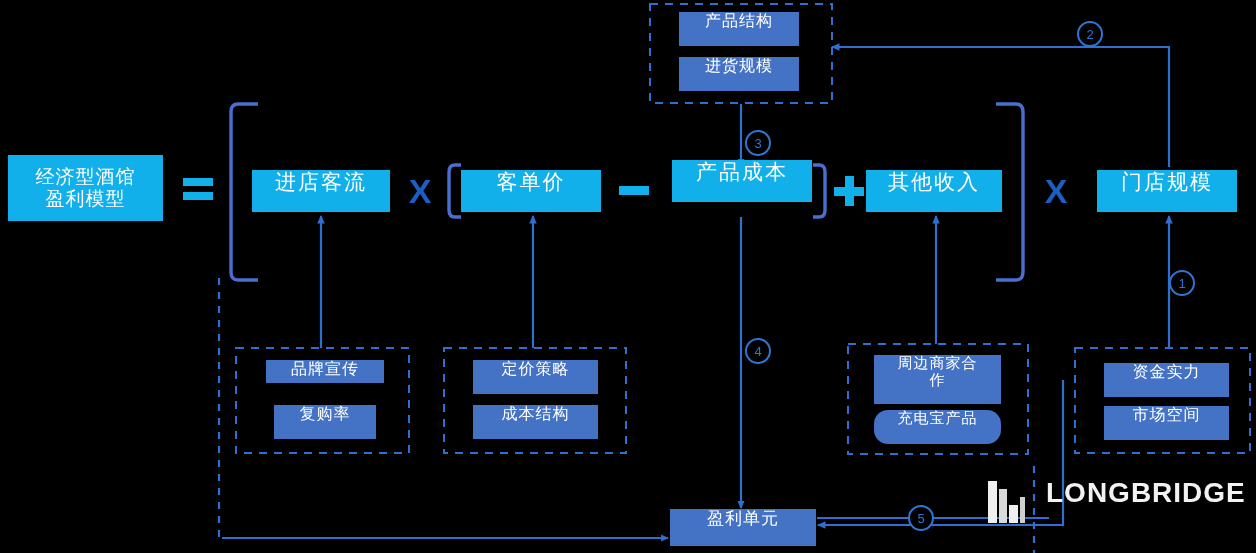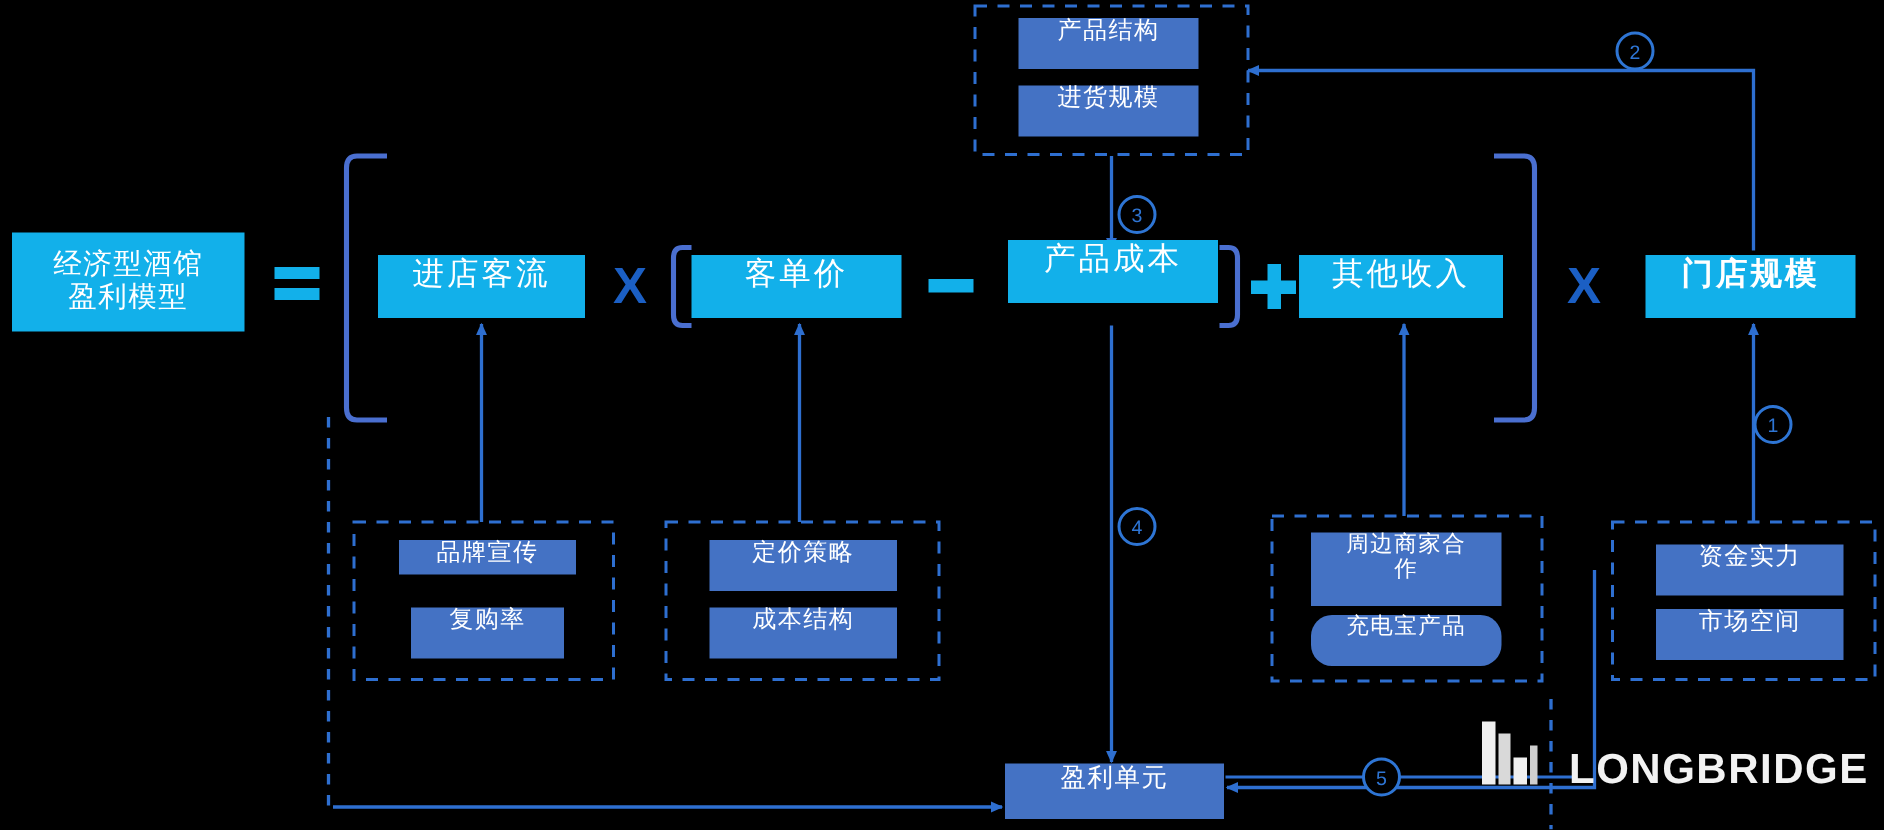--- a/index.html
+++ b/index.html
@@ -20,21 +20,21 @@
       align-items:center;justify-content:center;}
   .op-x{font-size:34px;color:#1b5fc4;}
 
   .plus-h,.plus-v,.eq-b{position:absolute;background:#12B0EA;}
 
   .num{position:absolute;width:22px;height:22px;border:2px solid #2E75D4;
        border-radius:50%;color:#2E75D4;font-size:13px;display:flex;
        align-items:center;justify-content:center;background:#000;
        font-family:"Liberation Sans","DejaVu Sans",sans-serif;}
 
-  .logo{position:absolute;display:flex;align-items:flex-end;gap:9px;}
+  .logo{position:absolute;display:flex;gap:9px;}
   .logo-word{color:#f2f2f2;font-size:28px;letter-spacing:1px;font-weight:bold;
              font-family:"Liberation Sans","DejaVu Sans",sans-serif;line-height:1;}
 </style>
 </head>
 <body>
 
 <div id="stage">
 
   <svg class="layer" viewBox="0 0 1256 553">
     <defs>
@@ -120,21 +120,21 @@
   </div>
 
   <div class="node cyan" style="left:866px;top:170px;width:136px;height:42px;">
     <span>其他收入</span>
   </div>
 
   <div class="op op-x" style="left:1040px;top:174px;width:32px;height:34px;">
     <span>X</span>
   </div>
 
-  <div class="node cyan" style="left:1097px;top:170px;width:140px;height:42px;font-weight:bold;">
+  <div class="node cyan" style="left:1097px;top:170px;width:140px;height:42px;">
     <span>门店规模</span>
   </div>
 
   <div class="node mid" style="left:679px;top:12px;width:120px;height:34px;">
     <span>产品结构</span>
   </div>
   <div class="node mid" style="left:679px;top:57px;width:120px;height:34px;">
     <span>进货规模</span>
   </div>
 

